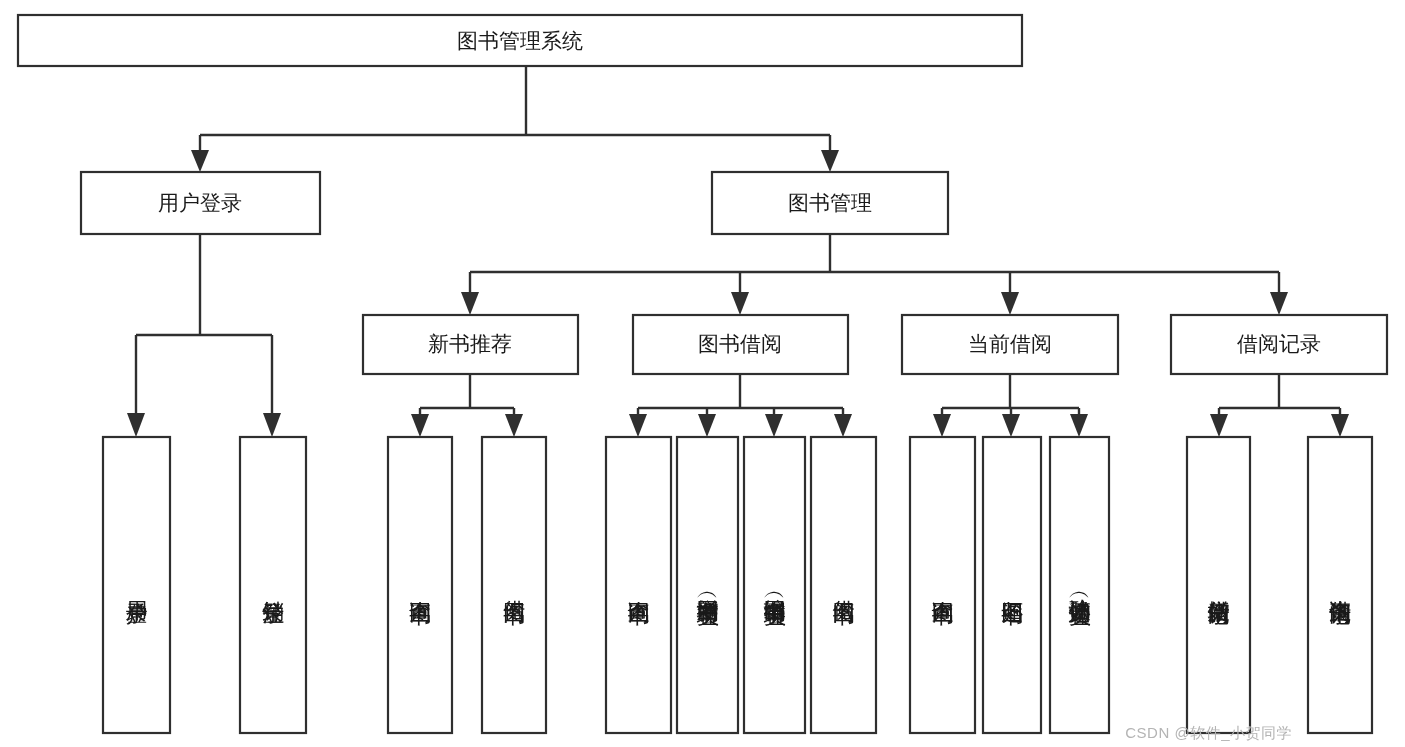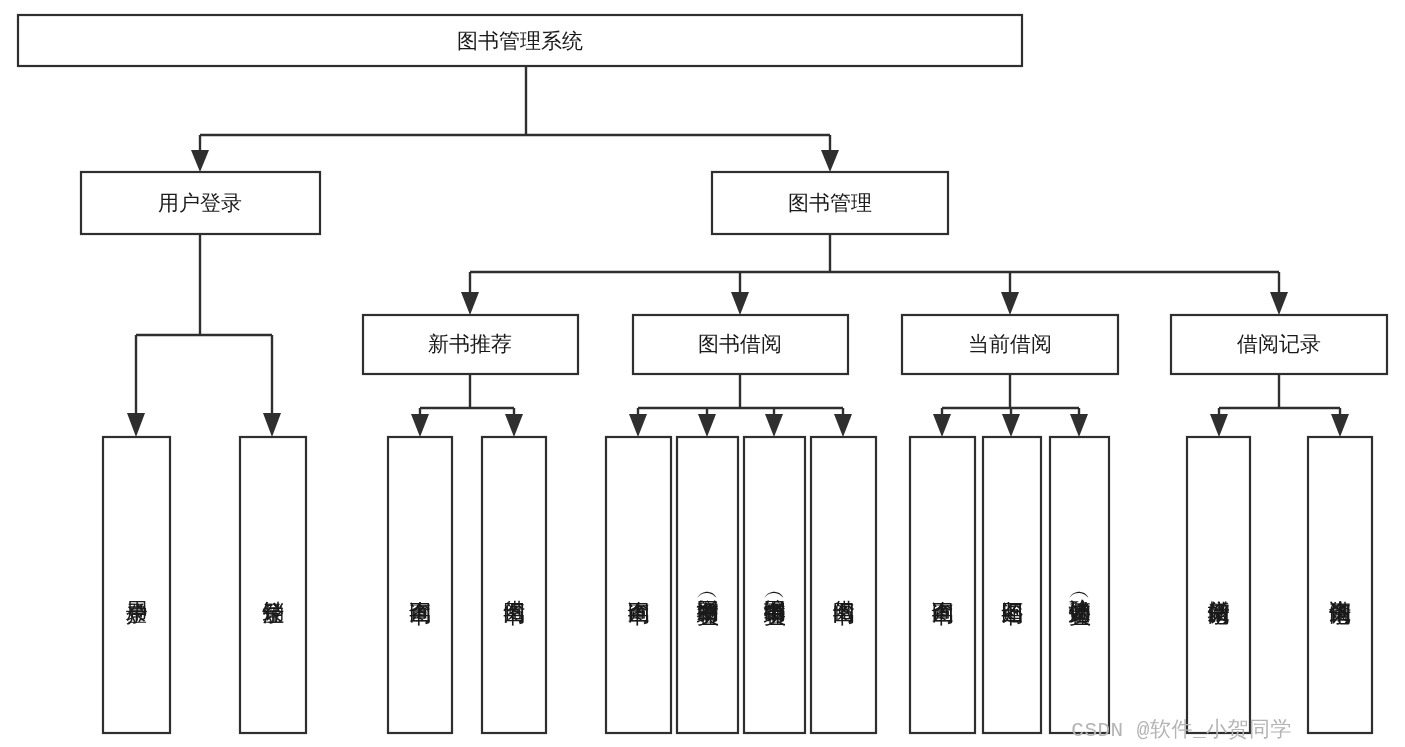--- a/index.html
+++ b/index.html
@@ -62,22 +62,22 @@
     display: flex;
     align-items: center;
     justify-content: center;
     white-space: nowrap;
     pointer-events: none;
   }
   #watermark {
     position: absolute;
     right: 8px;
     bottom: 4px;
-    font-family: Liberation Mono, monospace;
-    font-size: 21px;
+    font-family: Liberation Sans, sans-serif;
+    font-size: 15px;
     color: #b4b4b4;
     letter-spacing: 0.5px;
     white-space: nowrap;
   }
 </style>
 </head>
 <body>
 
 <div id="diagram-root">
 

